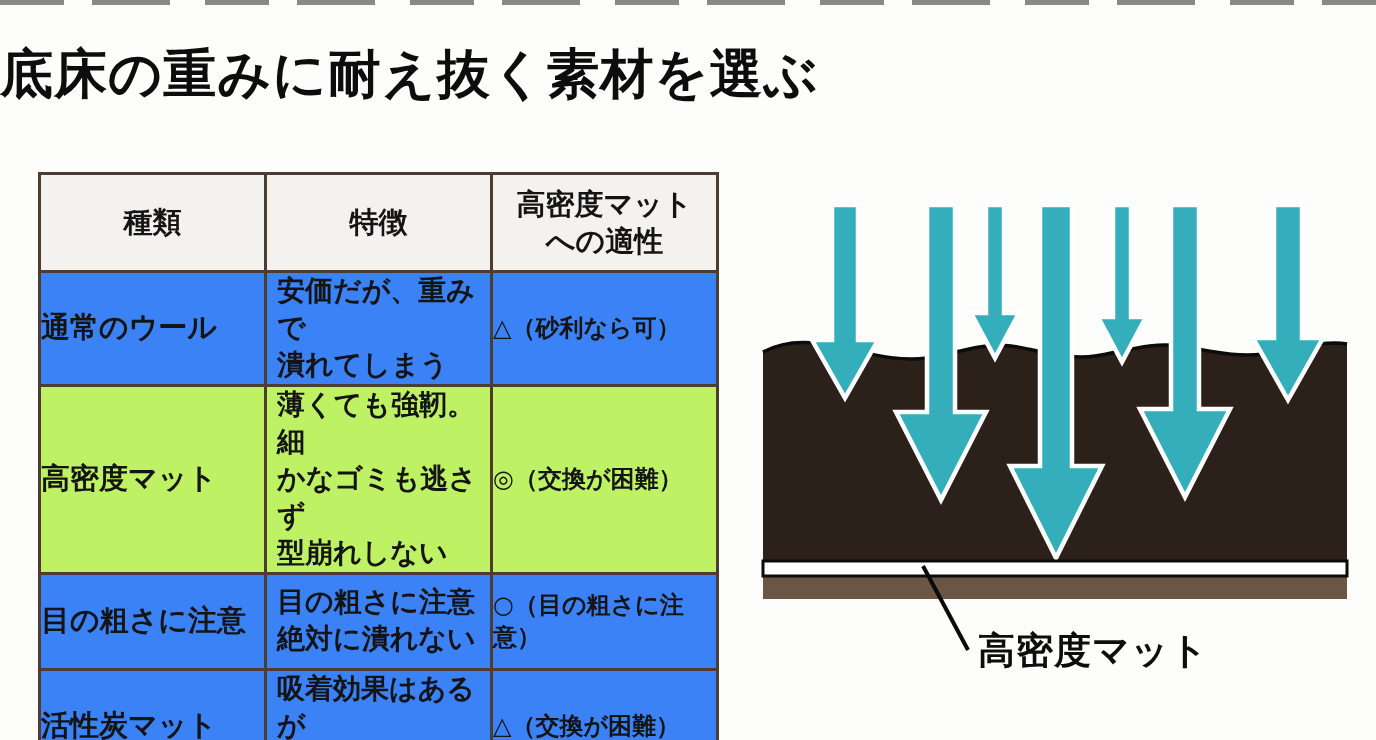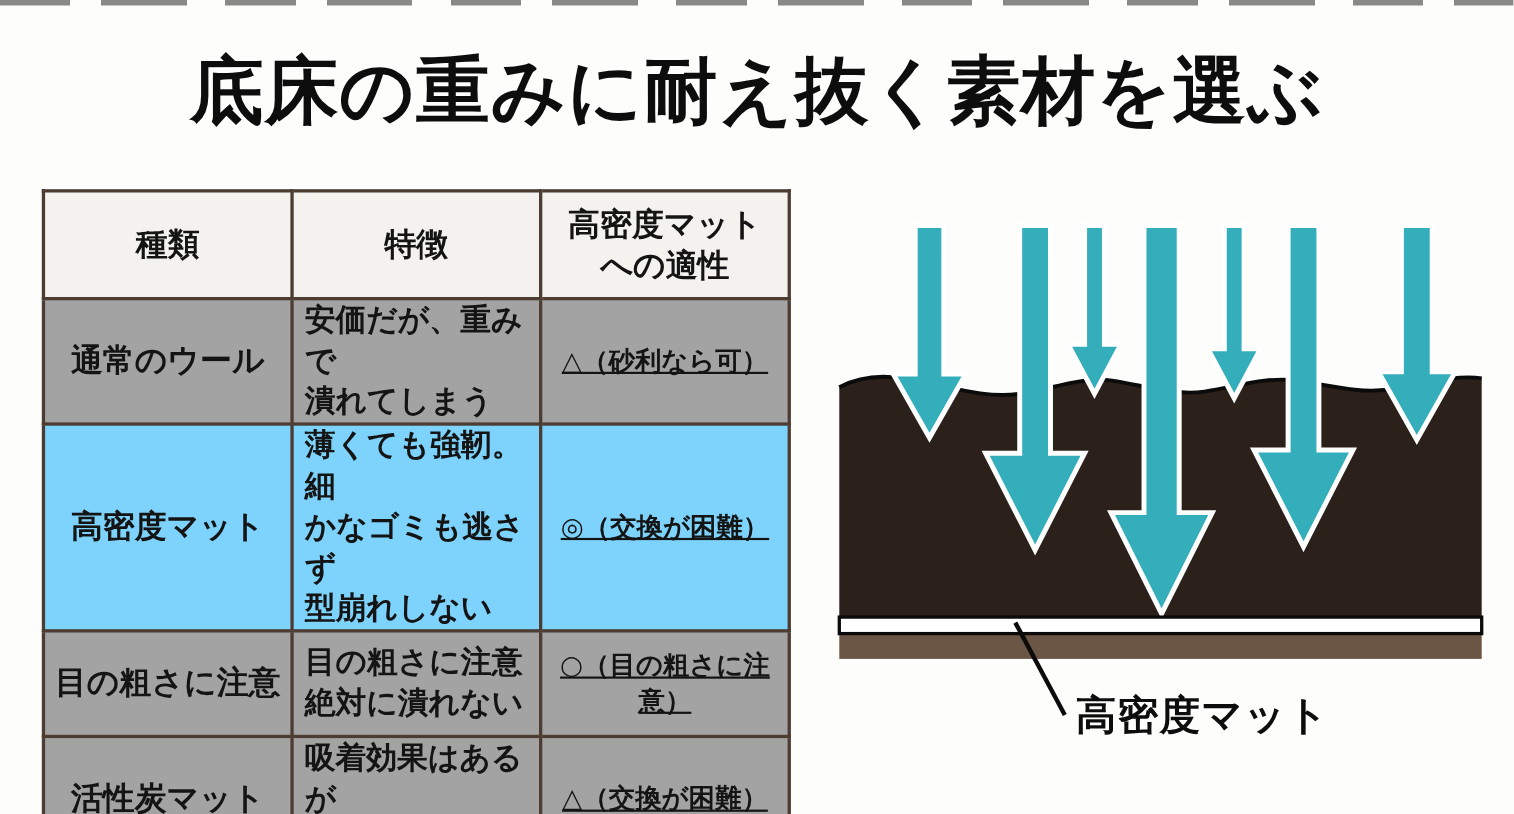--- a/index.html
+++ b/index.html
@@ -16,52 +16,51 @@
   .top-artifact {
     position: absolute; left: 0; top: 0; width: 100%; height: 5px;
     background: repeating-linear-gradient(90deg,
       #2a2a2a 0 64px, transparent 64px 92px,
       #2a2a2a 92px 170px, transparent 170px 205px);
     opacity: .55;
   }
 
   .page-title {
     position: absolute; left: 0; top: 44px; width: 100%;
-    text-align: center;
-    font-size: 67px; font-weight: 900; letter-spacing: 1px;
+    font-size: 53px; font-weight: 900; letter-spacing: 1px;
     color: #0d0d0d; line-height: 1.15;
   }
 
   table.materials {
     position: absolute; left: 38px; top: 172px;
     border-collapse: collapse; table-layout: fixed;
     width: 681px;
   }
   table.materials, table.materials th, table.materials td {
     border: 3px solid #4D3C31;
   }
   table.materials th, table.materials td {
     white-space: pre-line;
     vertical-align: middle;
     font-weight: bold;
   }
   th.hdr {
     height: 98px; background: #F3F2EF;
     font-size: 29px; text-align: center; line-height: 1.25;
   }
-  td.type-cell   { width: 193px; text-align: center; font-size: 29px; }
+  td.type-cell   { width: 193px; text-align: left; font-size: 29px; }
   td.feature-cell{ width: 239px; text-align: left; padding: 0 4px 0 10px;
                    font-size: 28px; line-height: 1.32; }
-  td.suit-cell   { width: 249px; text-align: center; font-size: 24px; text-decoration: underline; }
+  td.suit-cell   { width: 249px; text-align: left; font-size: 24px; }
   tr.r1 { height: 101px; }
   tr.r2 { height: 134px; }
   tr.r3 { height: 96px; }
   tr.r4 { height: 99px; }
-  tr.highlight td { background: #7dd3fc; }
-  tr.plain td { background: #a3a3a3; margin-top: 12px; }
+  tr.highlight td { background: #bef264; }
+  tr.plain td { background: #3b82f6; margin-top: 12px; }
 
   .illustration {
     position: absolute; left: 750px; top: 190px;
     width: 612px; height: 500px;
   }
   .illustration svg { display: block; width: 100%; height: 100%; }
 
   .mat-label {
     position: absolute; left: 978px; top: 626px;
     font-size: 37px; font-weight: 800; color: #0d0d0d;

